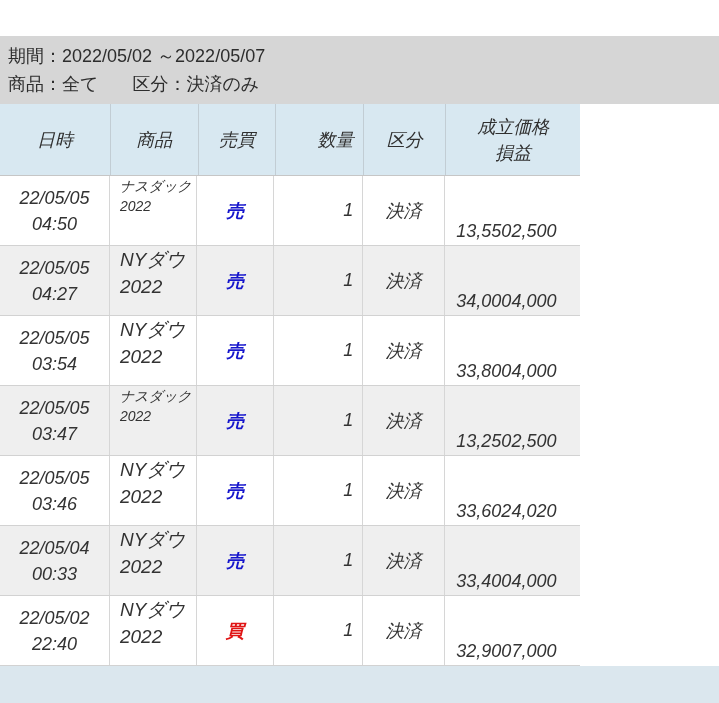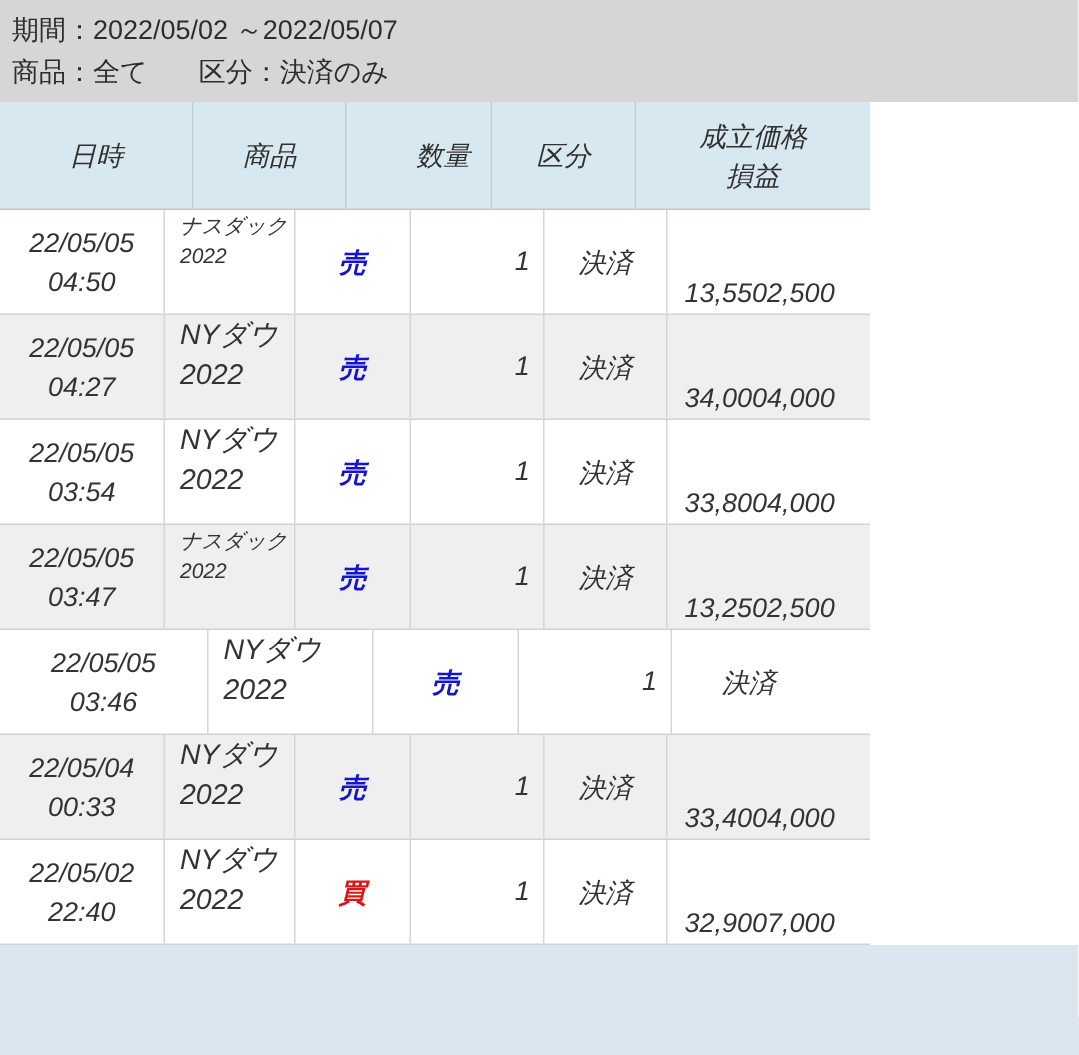--- a/index.html
+++ b/index.html
@@ -6,21 +6,21 @@
   html,body { width:719px; height:703px; overflow:hidden; }
   body {
     font-family:"Liberation Sans","DejaVu Sans",sans-serif;
     color:#333333; background:#ffffff;
   }
   .screen { width:719px; height:703px; display:flex; flex-direction:column; }
 
   
   .filter-bar {
     background:#d6d6d6; height:68px; padding:6px 8px 0 8px;
-    font-size:18px; line-height:28px; color:#2d2d2d;
+    font-size:18px; line-height:28px; color:#2d2d2d;margin-top:36px;
   }
   .filter-line { white-space:nowrap; }
   .filter-gap { margin-left:34px; }
 
   
   .table { width:580px;font-style:italic; }
   .thead {
     display:flex; background:#d8e8f1; height:72px;
     border-bottom:1px solid #c6c6c6;
   }
@@ -80,20 +80,21 @@
     <div class="filter-line">期間：2022/05/02 ～2022/05/07</div>
     <div class="filter-line">
       <span>商品：全て</span><span class="filter-gap">区分：決済のみ</span>
     </div>
   </div>
 
   <div class="table">
     <div class="thead">
       <div class="th col-datetime">日時</div>
       <div class="th col-product">商品</div>
+      <div class="th col-side">売買</div>
       <div class="th col-quantity">数量</div>
       <div class="th col-category">区分</div>
       <div class="th col-price">
         <span>成立価格</span>
         <span>損益</span>
       </div>
     </div>
 
     <div class="tr">
       <div class="td col-datetime">
@@ -192,20 +193,24 @@
         <div class="prod">
           <span>NYダウ</span>
           <span>2022</span>
         </div>
       </div>
       <div class="td col-side">
         <span class="side side-sell">売</span>
       </div>
       <div class="td col-quantity">1</div>
       <div class="td col-category">決済</div>
+      <div class="td col-price">
+        <span>33,602</span>
+        <span>4,020</span>
+      </div>
     </div>
 
     <div class="tr alt">
       <div class="td col-datetime">
         <span>22/05/04</span>
         <span>00:33</span>
       </div>
       <div class="td col-product">
         <div class="prod">
           <span>NYダウ</span>

